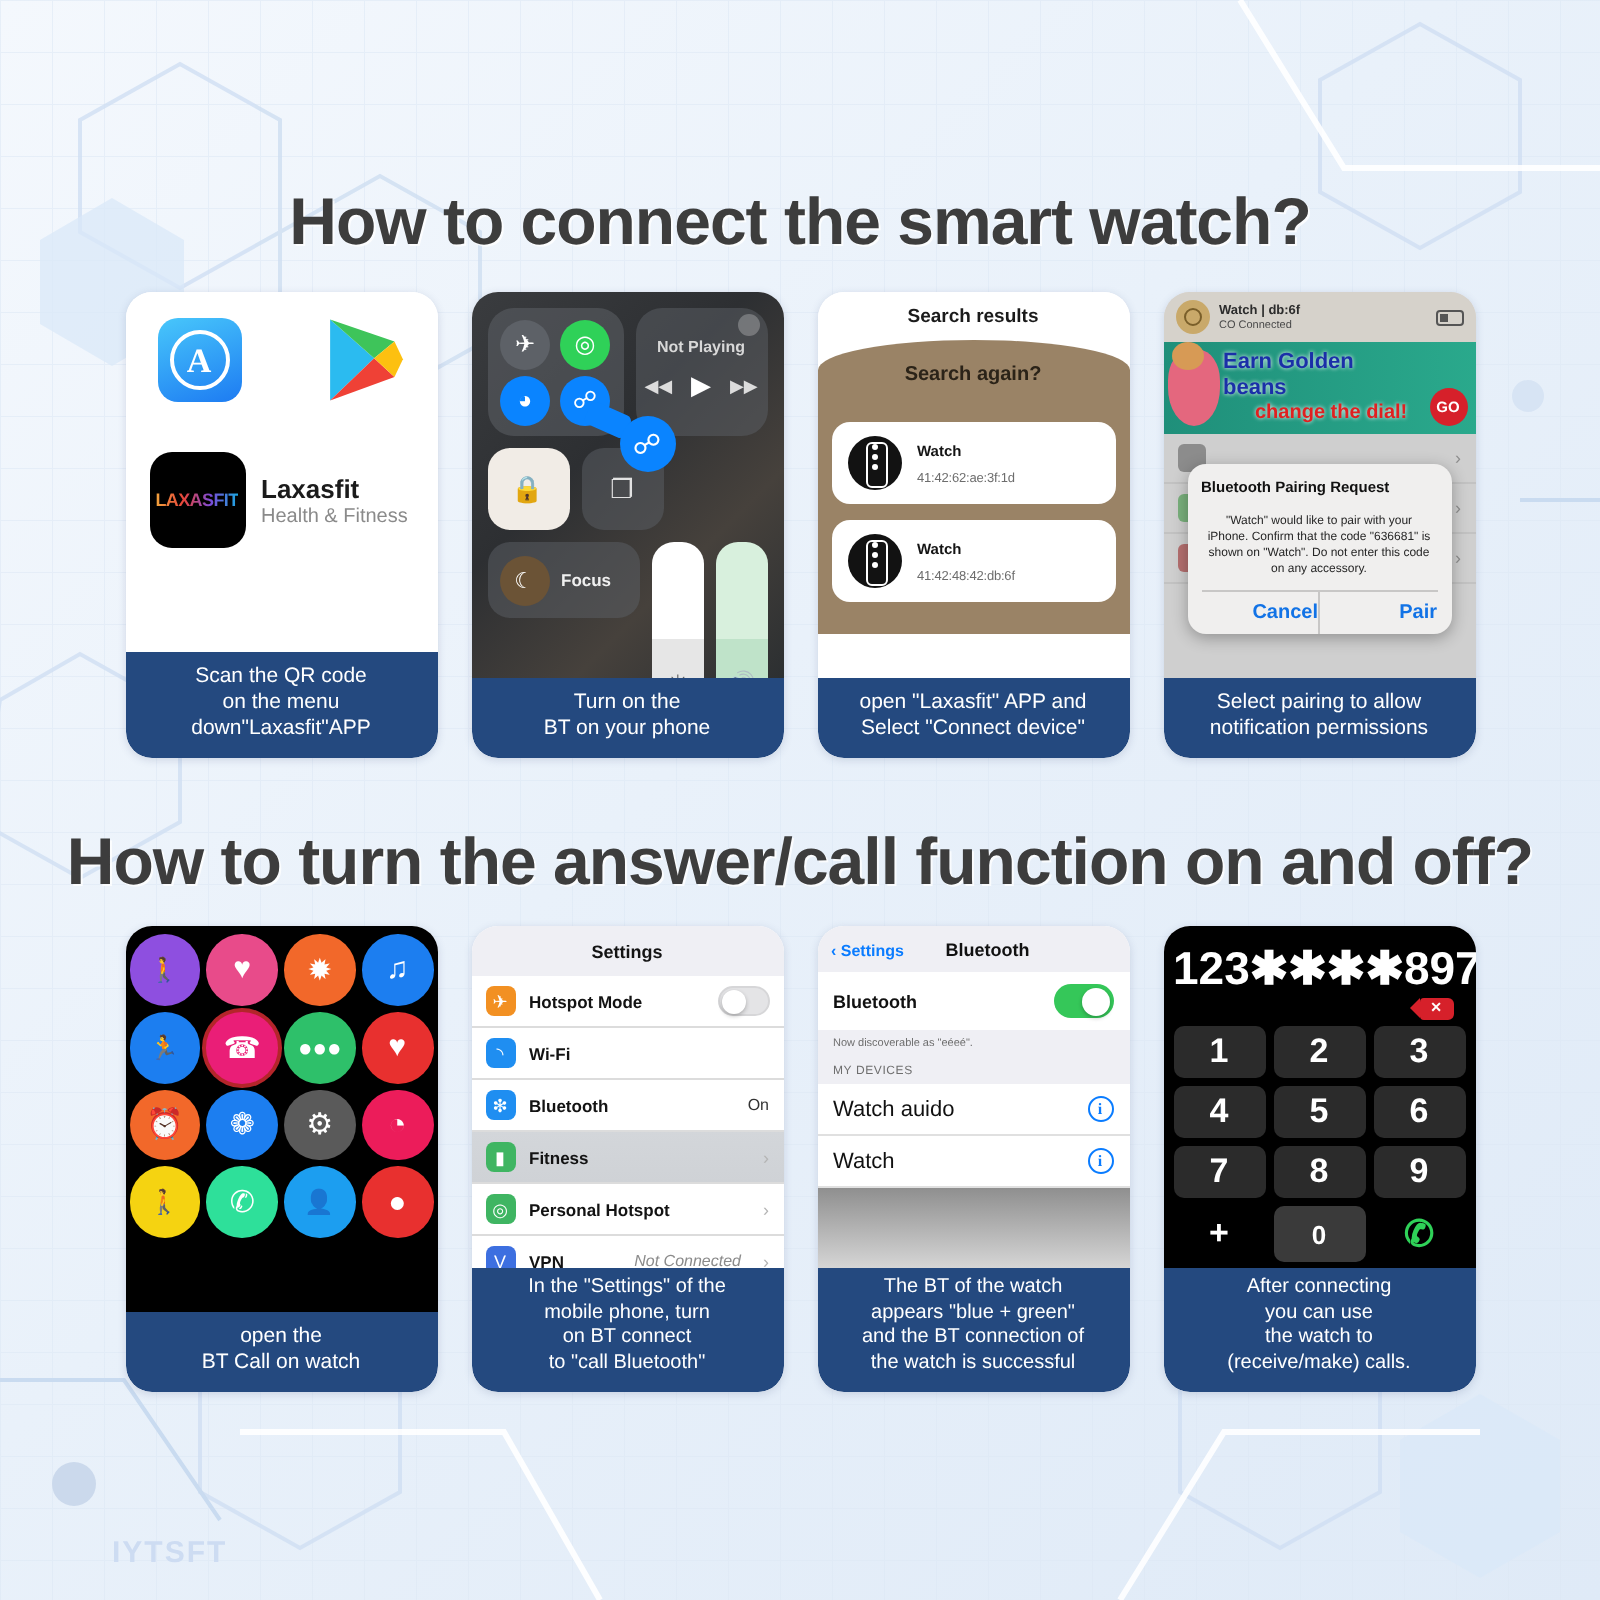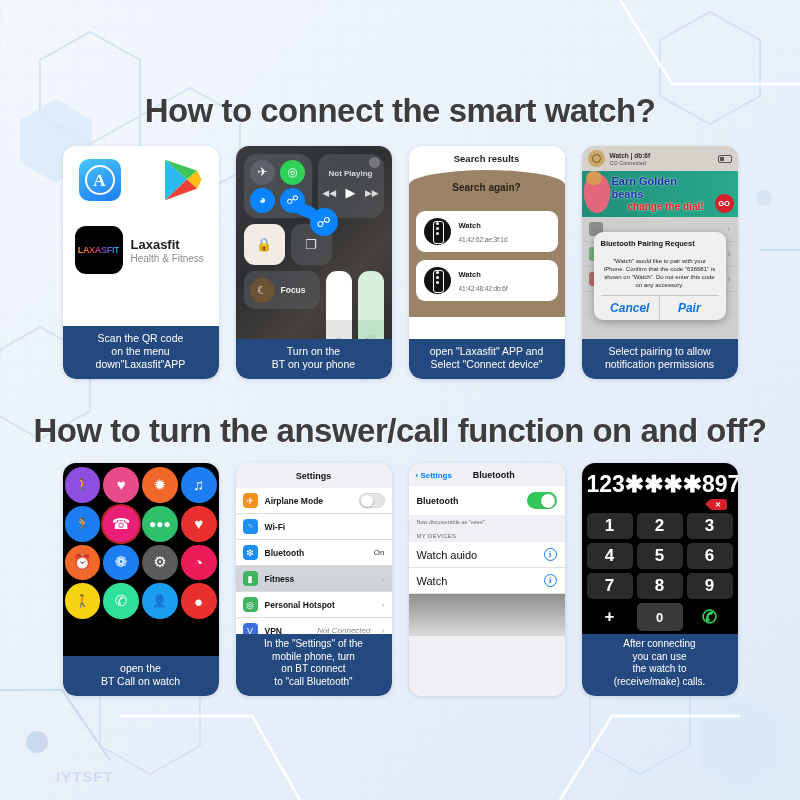--- a/index.html
+++ b/index.html
@@ -145,21 +145,21 @@
   .prRow { display: flex; align-items: center; gap: 6px; padding: 5px 7px; border-bottom: 1px solid #c2c2c2; }
   .prRow .ic { width: 14px; height: 14px; border-radius: 3px; background: #8c8c8c; }
   .prRow .ic.g { background: #79b07c; }
   .prRow .ic.r { background: #b46f6f; }
   .prRow .ar { margin-left: auto; color: #8d8d8d; font-size: 9px; }
   .dlg { position: absolute; left: 12px; right: 12px; top: 86px; background: #f0efee; border-radius: 9px;
          box-shadow: 0 2px 8px rgba(0,0,0,.3); padding: 7px 7px 0; }
   .dlg .h { font-size: 7.5px; font-weight: bold; color: #111; margin-bottom: 9px; }
   .dlg .b { text-align:center; font-size: 6px; line-height: 8px; color: #262626; padding: 0 2px 6px; }
   .dlg .acts { display: flex; border-top: 1px solid #c8c7c6; }
-  .dlg .acts div { flex: 1; text-align: center; font-size: 12px; color: #1273e6; padding: 5px 0; font-weight: bold; font-style: italic; }
+  .dlg .acts div { flex: 1; text-align: right; font-size: 10px; color: #1273e6; padding: 5px 0; font-weight: bold; }
   .dlg .acts div:first-child { border-right: 1px solid #c8c7c6; }
 
   
   .wg { position: absolute; inset: 0; background: #000; }
   .wgGrid { display: grid; grid-template-columns: repeat(4, 1fr); gap: 3px; padding: 4px 2px; }
   .bub { width: 100%; aspect-ratio: 1/1; border-radius: 50%; display: flex; align-items: center; justify-content: center;
          color: #fff; font-size: 15px; }
   .bub.sm { font-size: 12px; }
   .hl { box-shadow: 0 0 0 2px #b4252a; }
 
@@ -445,21 +445,21 @@
 BT Call on watch</div>
     </div>
 
     <div class="card">
       <div class="screen">
         <div class="st">
           <div class="stTitle">Settings</div>
           <div class="stGroup" id="settingsList">
               <div class="stRow">
                 <div class="stIcon" style="background: rgb(242, 144, 34);">✈</div>
-                <div class="stLabel">Airplane Mode</div>
+                <div class="stLabel">Hotspot Mode</div>
                 <div class="toggleOff"></div>
               </div>
               <div class="stRow">
                 <div class="stIcon" style="background: rgb(31, 142, 241);">◝</div>
                 <div class="stLabel">Wi-Fi</div>
               </div>
               <div class="stRow">
                 <div class="stIcon" style="background: rgb(31, 142, 241);">❇</div>
                 <div class="stLabel">Bluetooth</div>
                 <div class="stVal">On</div>
@@ -506,20 +506,24 @@
             <div class="nm">Watch auido</div>
             <div class="infoI">i</div>
           </div>
           <div class="btDev">
             <div class="nm">Watch</div>
             <div class="infoI">i</div>
           </div>
           <div class="btFill"></div>
         </div>
       </div>
+      <div class="caption cap4">The BT of the watch
+appears "blue + green"
+and the BT connection of
+the watch is successful</div>
     </div>
 
     <div class="card">
       <div class="screen">
         <div class="dl">
           <div class="dlNum">123✱✱✱✱8977</div>
           <div class="dlDel">
             <span>✕</span>
           </div>
           <div class="pad" id="dialPad">

